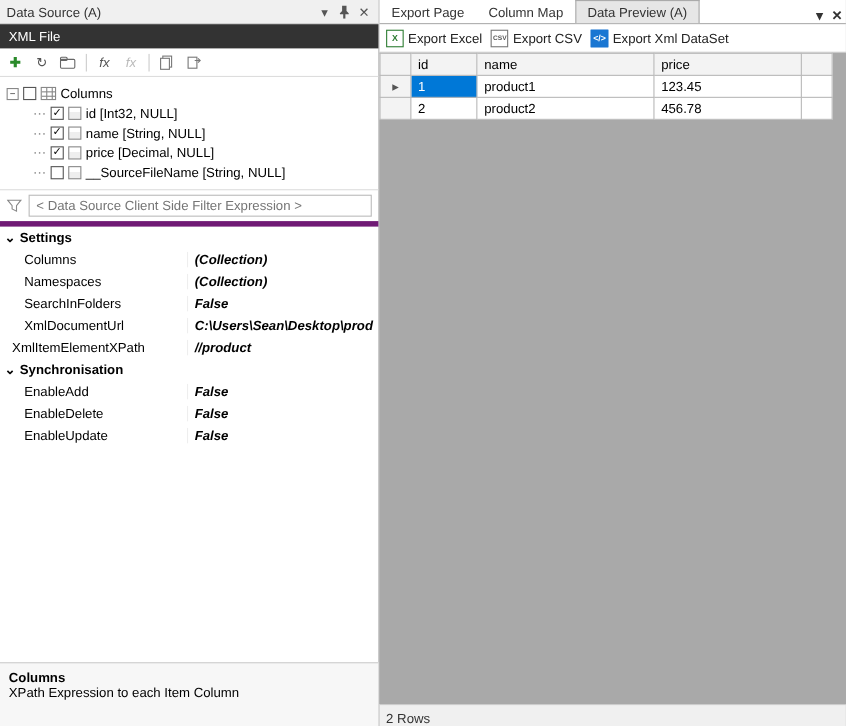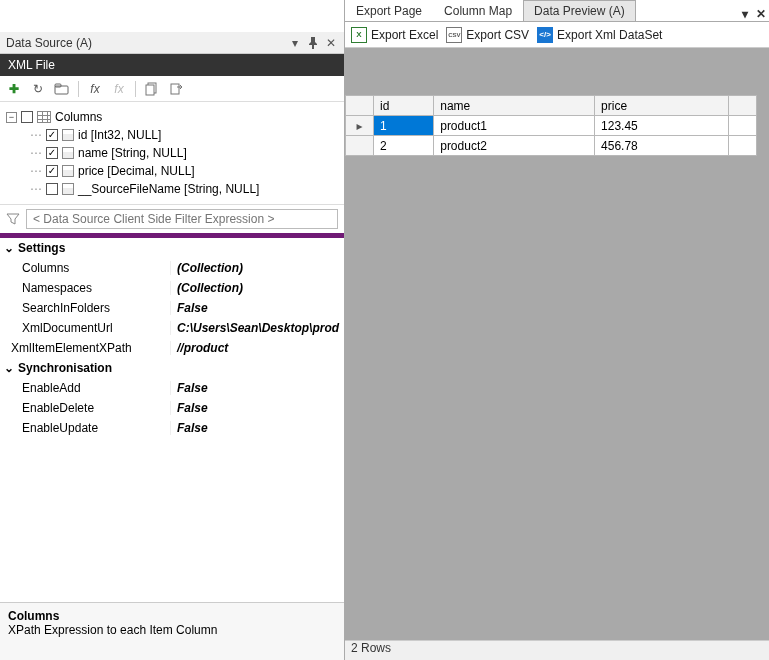--- a/index.html
+++ b/index.html
@@ -1,20 +1,20 @@
 <!DOCTYPE html>
 <html><head>
 <meta charset="utf-8">
 <style>
   * { box-sizing: border-box; font-family: "Segoe UI", Tahoma, sans-serif; font-size: 12px; }
   body { margin:0; padding:0; width:769px; height:660px; background:#fff; display:flex; }
   .left { width:345px; height:660px; border-right:1px solid #aaa; display:flex; flex-direction:column; }
   .right { flex:1; height:660px; display:flex; flex-direction:column; background:#a9a9a9; }
   
-  .panel-title { height:22px; background:#f0f0f0; border-bottom:1px solid #ccc; display:flex; align-items:center; padding:0 6px; color:#333;margin-top:32px; }
+  .panel-title { height:22px; background:#f0f0f0; border-bottom:1px solid #ccc; display:flex; align-items:center; padding:0 6px; color:#333; }
   .panel-title .spacer { flex:1; }
   .panel-title .winbtn { width:14px; height:14px; margin-left:4px; display:flex; align-items:center; justify-content:center; color:#555; cursor:pointer; }
   .dark-bar { height:22px; background:#333; color:#fff; display:flex; align-items:center; padding:0 8px; }
   .toolbar-l { height:26px; border-bottom:1px solid #ddd; display:flex; align-items:center; padding:0 6px; gap:8px; color:#555; }
   .toolbar-l .sep { width:1px; height:16px; background:#ccc; }
   .toolbar-l .btn { width:16px; height:16px; display:flex; align-items:center; justify-content:center; cursor:pointer; }
   .tree { padding:6px 6px; }
   .tree-row { display:flex; align-items:center; height:18px; gap:4px; }
   .exp { width:11px; height:11px; border:1px solid #888; font-size:9px; line-height:9px; text-align:center; color:#333; cursor:pointer; }
   .chk { width:12px; height:12px; border:1px solid #555; display:inline-flex; align-items:center; justify-content:center; font-size:10px; line-height:10px; }
@@ -43,28 +43,28 @@
   .tabbar { height:22px; background:#fff; display:flex; align-items:flex-end; border-bottom:1px solid #aaa; }
   .tab { padding:3px 10px 3px 10px; color:#333; cursor:pointer; border:1px solid transparent; border-bottom:none; }
   .tab.active { background:#e6e6e6; border-color:#aaa; }
   .tabbar .flex { flex:1; }
   .tabbar .winbtn { width:16px; text-align:center; color:#333; cursor:pointer; font-weight:bold;}
   .export-bar { height:26px; background:#fff; border-bottom:1px solid #ccc; display:flex; align-items:center; padding:0 6px; gap:8px;}
   .export-bar .ebtn { display:flex; align-items:center; gap:4px; cursor:pointer; color:#222;}
   .eicon { width:16px; height:16px; border:1px solid; display:flex; align-items:center; justify-content:center; font-size:8px; font-weight:bold;}
   .egrid { flex:1; background:#a9a9a9; position:relative; }
   .gridwrap { position:absolute; left:0; right:12px; top:0; }
-  table.dg { border-collapse:collapse; width:100%; background:#fff;margin-top:47px; }
+  table.dg { border-collapse:collapse; width:100%; background:#fff; }
   table.dg th, table.dg td { border:1px solid #b8b8b8; text-align:left; font-weight:normal; height:20px; }
   table.dg th { background:#f3f3f3; padding:0 6px;}
   table.dg td { padding:0 6px; }
   .rowhdr { width:28px; background:#f3f3f3; text-align:center !important; color:#555;}
   tr.sel td.cell { background:#0078d7; color:#fff; }
   tr.sel td.cell.norm { background:#fff; color:#000;}
-  .statusbar { height:20px; background:#f0f0f0; border-top:1px solid #ccc; display:flex; align-items:flex-start; padding:0 6px; color:#333;}
+  .statusbar { height:20px; background:#f0f0f0; border-top:1px solid #ccc; display:flex; align-items:flex-end; padding:0 6px; color:#333;}
   svg { display:block; }
 </style>
 </head>
 <body>
 
 <div class="left">
   <div class="panel-title">
     <span>Data Source (A)</span>
     <span class="spacer"></span>
     <span class="winbtn">▾</span>

